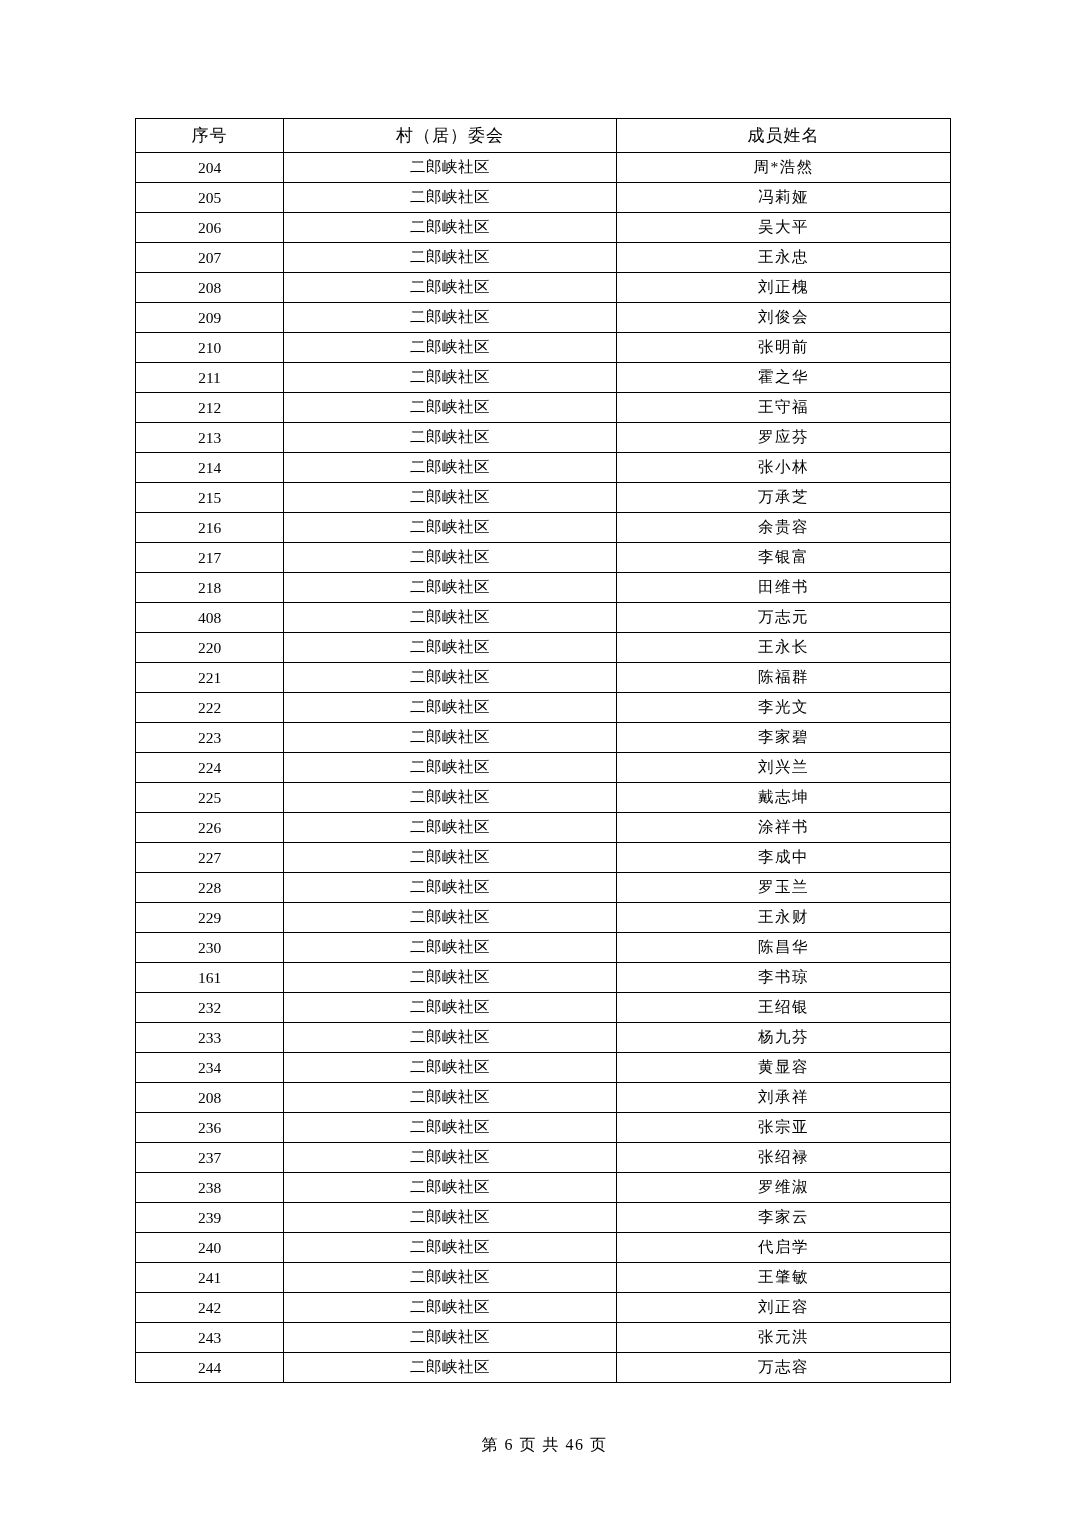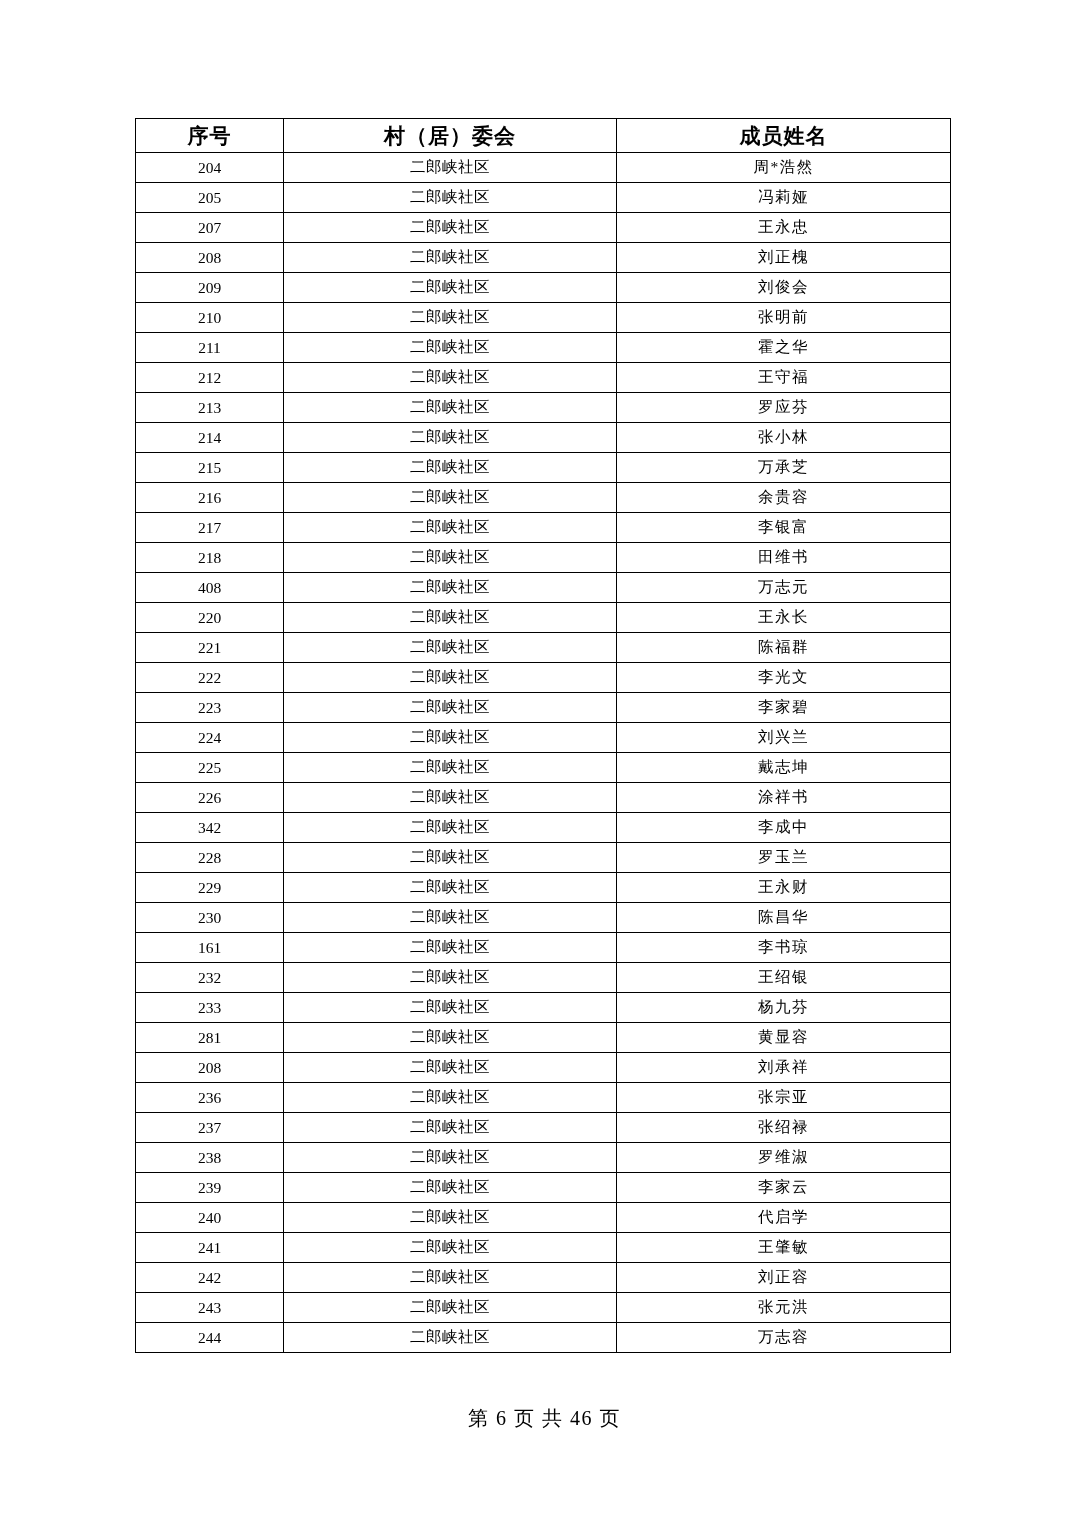--- a/index.html
+++ b/index.html
@@ -27,38 +27,38 @@
   }
   table.roster td, table.roster th {
     border: 1px solid #000000;
     text-align: center;
     vertical-align: middle;
     font-weight: normal;
     padding: 0;
   }
   table.roster thead th {
     height: 33px;
-    font-size: 21px;
-    font-weight: bold;
+    font-size: 17px;
+    font-weight: normal;
     letter-spacing: 1px;
   }
   table.roster tbody td {
     height: 29px;
     font-size: 15.5px;
   }
   col.c-index { width: 148px; }
   col.c-village { width: 333px; }
   col.c-name { width: 334px; }
   td.idx { font-size: 15px; margin-top: 48px; }
   td.village { font-size: 15.5px; letter-spacing: 0.5px; }
   td.name { font-size: 15.5px; letter-spacing: 1.5px; }
   .footer {
     margin-top: 52px;
     text-align: center;
-    font-size: 20px;
+    font-size: 16px;
     letter-spacing: 1.5px;
   }
   .footer span { display: inline; }
 </style>
 </head>
 <body>
 
 <div class="page">
 
   <table class="roster">
@@ -79,20 +79,25 @@
           <td class="idx">204</td>
           <td class="village">二郎峡社区</td>
           <td class="name">周*浩然</td>
         </tr>
         <tr>
           <td class="idx">205</td>
           <td class="village">二郎峡社区</td>
           <td class="name">冯莉娅</td>
         </tr>
         <tr>
+          <td class="idx">206</td>
+          <td class="village">二郎峡社区</td>
+          <td class="name">吴大平</td>
+        </tr>
+        <tr>
           <td class="idx">207</td>
           <td class="village">二郎峡社区</td>
           <td class="name">王永忠</td>
         </tr>
         <tr>
           <td class="idx">208</td>
           <td class="village">二郎峡社区</td>
           <td class="name">刘正槐</td>
         </tr>
         <tr>
@@ -179,21 +184,21 @@
           <td class="idx">225</td>
           <td class="village">二郎峡社区</td>
           <td class="name">戴志坤</td>
         </tr>
         <tr>
           <td class="idx">226</td>
           <td class="village">二郎峡社区</td>
           <td class="name">涂祥书</td>
         </tr>
         <tr>
-          <td class="idx">342</td>
+          <td class="idx">227</td>
           <td class="village">二郎峡社区</td>
           <td class="name">李成中</td>
         </tr>
         <tr>
           <td class="idx">228</td>
           <td class="village">二郎峡社区</td>
           <td class="name">罗玉兰</td>
         </tr>
         <tr>
           <td class="idx">229</td>
@@ -214,21 +219,21 @@
           <td class="idx">232</td>
           <td class="village">二郎峡社区</td>
           <td class="name">王绍银</td>
         </tr>
         <tr>
           <td class="idx">233</td>
           <td class="village">二郎峡社区</td>
           <td class="name">杨九芬</td>
         </tr>
         <tr>
-          <td class="idx">281</td>
+          <td class="idx">234</td>
           <td class="village">二郎峡社区</td>
           <td class="name">黄显容</td>
         </tr>
         <tr>
           <td class="idx">208</td>
           <td class="village">二郎峡社区</td>
           <td class="name">刘承祥</td>
         </tr>
         <tr>
           <td class="idx">236</td>

